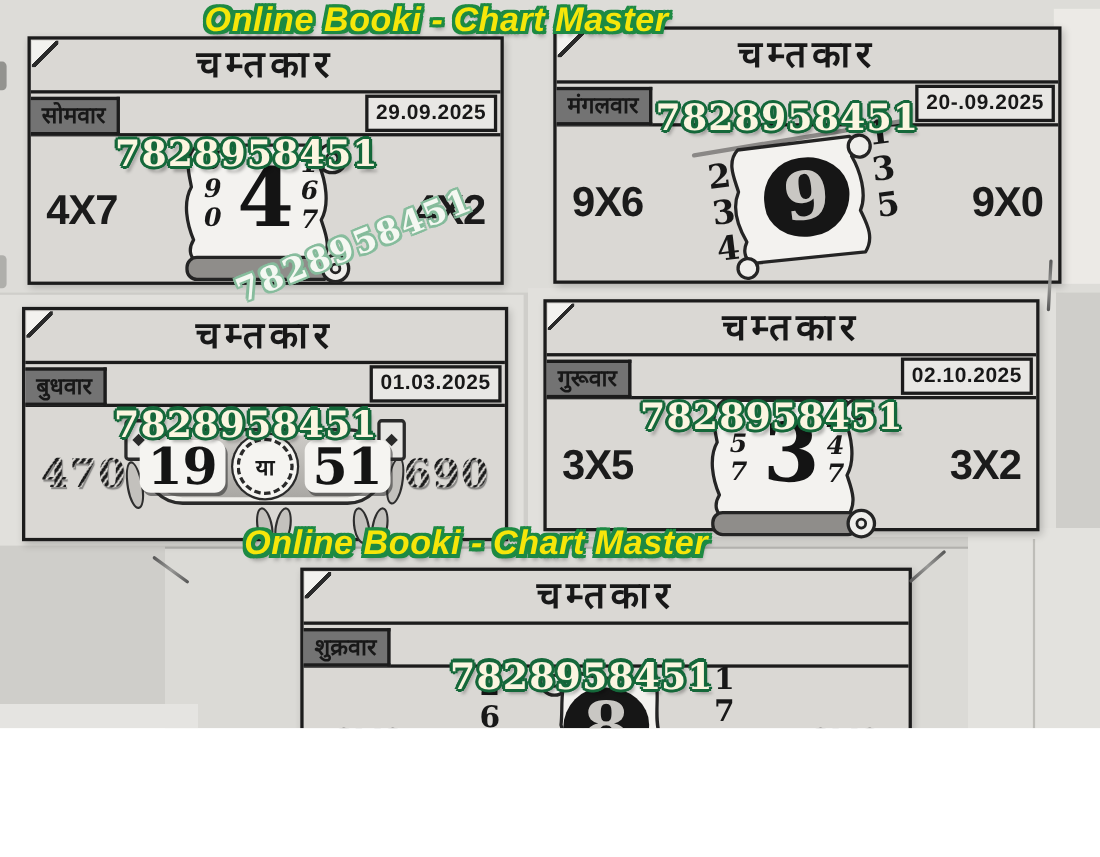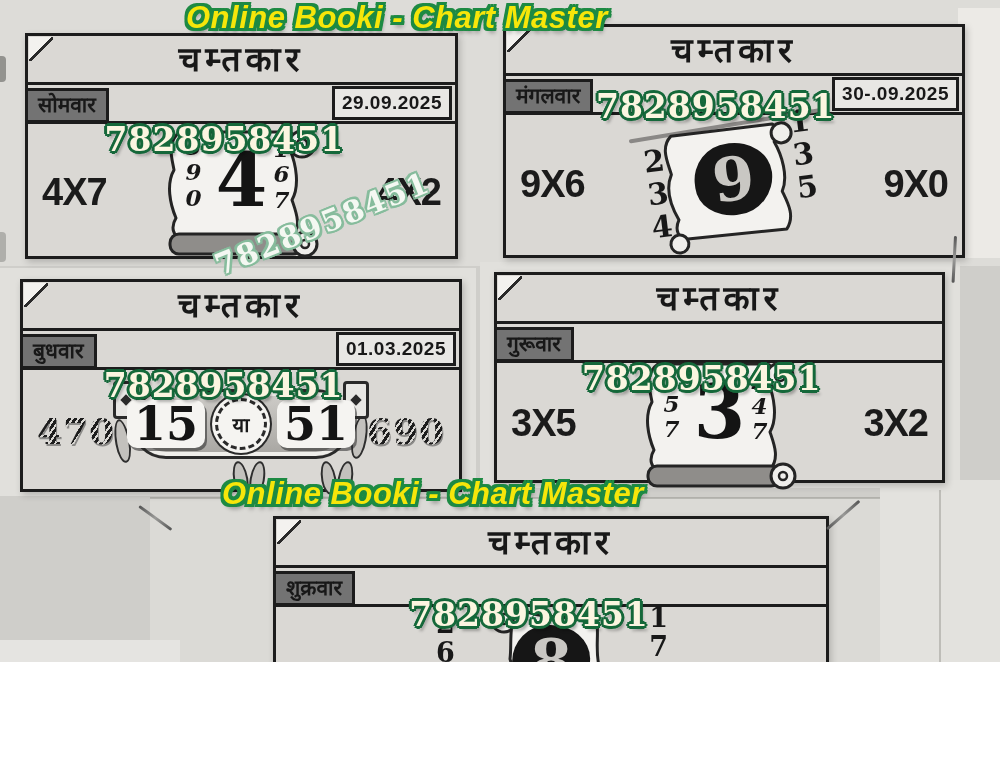--- a/index.html
+++ b/index.html
@@ -176,21 +176,21 @@
       </div>
       <div class="code">4X2</div>
     </div>
   </div>
 
   <div class="card c2">
     <div class="corner-fold"></div>
     <div class="title">चम्तकार</div>
     <div class="hdr-row">
       <div class="day-box">मंगलवार</div>
-      <div class="date-box">30-.09.2025</div>
+      <div class="date-box">20-.09.2025</div>
     </div>
     <div class="phone">7828958451</div>
     <div class="body">
       <div class="code">9X6</div>
       <div class="scroll">
         <svg viewBox="0 0 210 150" width="210" height="150">
           <line x1="8" y1="20" x2="202" y2="12" stroke="#8a8886" stroke-width="4" stroke-linecap="round"></line>
           <path d="M48,20 C36,30 42,46 44,58 C36,72 40,90 46,104 C40,114 44,122 50,124 L152,126 C162,114 156,100 152,88 C160,74 156,52 150,38 C156,30 154,22 150,20 Z" fill="#f3f2ef" stroke="#242424" stroke-width="3" stroke-linejoin="round"></path>
           <circle cx="44" cy="128" r="9" fill="#efeeeb" stroke="#242424" stroke-width="3"></circle>
           <circle cx="158" cy="30" r="10" fill="#efeeeb" stroke="#242424" stroke-width="3"></circle>
@@ -233,36 +233,37 @@
         <div class="banner-oval"></div>
         <div class="tassel t-b1">
           <div class="feather tilt-l"></div>
           <div class="feather tilt-r"></div>
         </div>
         <div class="tassel t-b2">
           <div class="feather tilt-l"></div>
           <div class="feather tilt-r"></div>
         </div>
         <div class="banner-content">
-          <span class="banner-num">15</span>
+          <span class="banner-num">19</span>
           <span class="banner-or">
               <span>या</span>
             </span>
           <span class="banner-num">51</span>
         </div>
       </div>
       <div class="code striped">690</div>
     </div>
   </div>
 
   <div class="card c4">
     <div class="corner-fold"></div>
     <div class="title">चम्तकार</div>
     <div class="hdr-row">
       <div class="day-box">गुरूवार</div>
+      <div class="date-box">02.10.2025</div>
     </div>
     <div class="phone">7828958451</div>
     <div class="body">
       <div class="code">3X5</div>
       <div class="scroll">
         <svg viewBox="0 0 200 148" width="200" height="148">
           <path d="M38,14 C24,24 30,40 32,52 C24,66 28,86 34,100 C28,110 32,118 38,120 L150,120 C160,108 154,94 150,82 C158,68 154,46 148,32 C154,24 152,16 148,14 Z" fill="#f3f2ef" stroke="#242424" stroke-width="3" stroke-linejoin="round"></path>
           <circle cx="160" cy="26" r="13" fill="#f3f2ef" stroke="#242424" stroke-width="3"></circle>
           <circle cx="160" cy="26" r="5" fill="none" stroke="#242424" stroke-width="2.5"></circle>
           <rect x="28" y="116" width="132" height="20" rx="9" fill="#8f8d8a" stroke="#242424" stroke-width="3"></rect>

